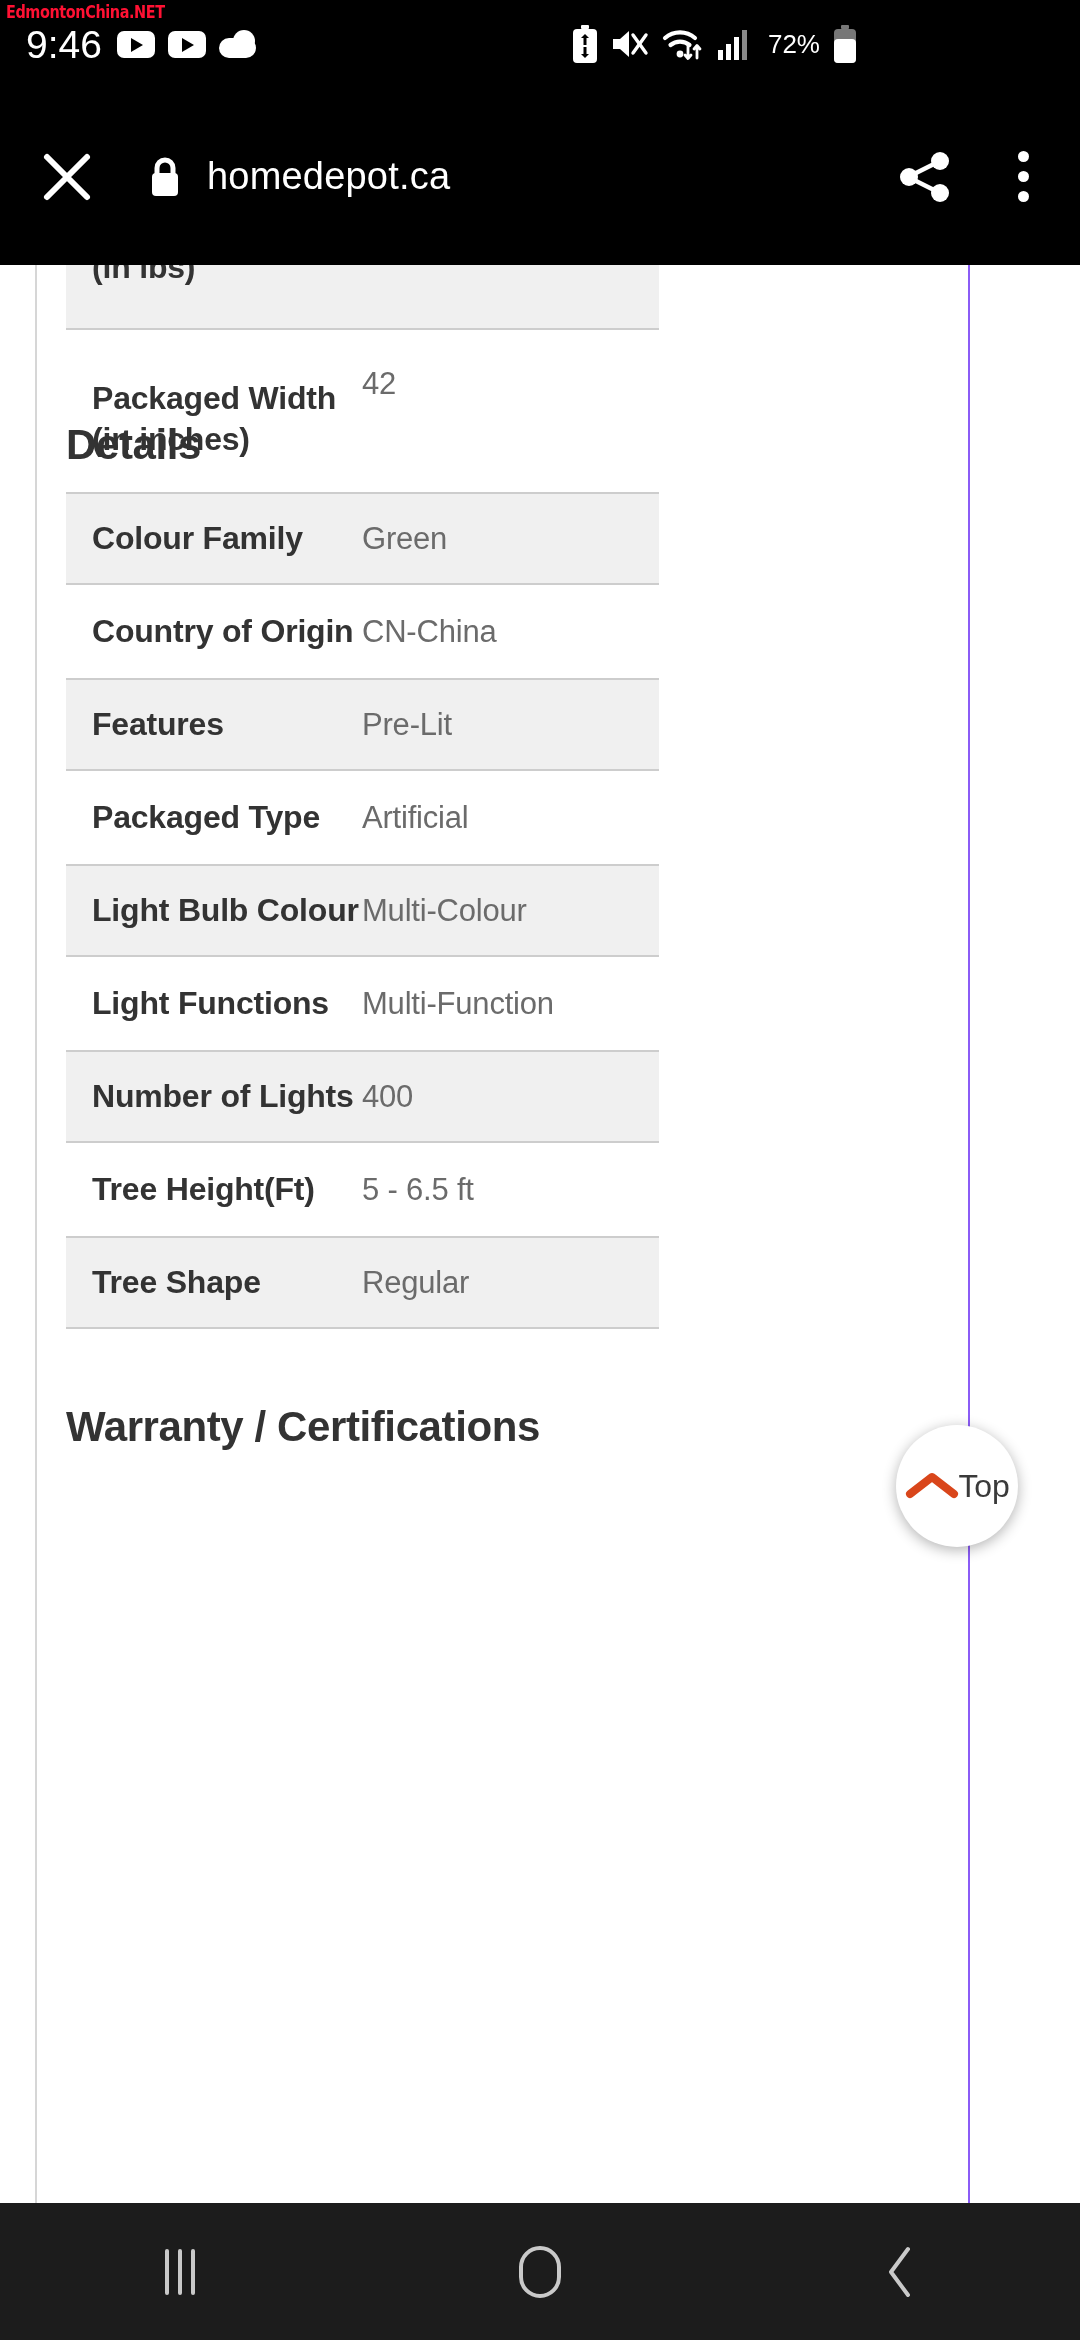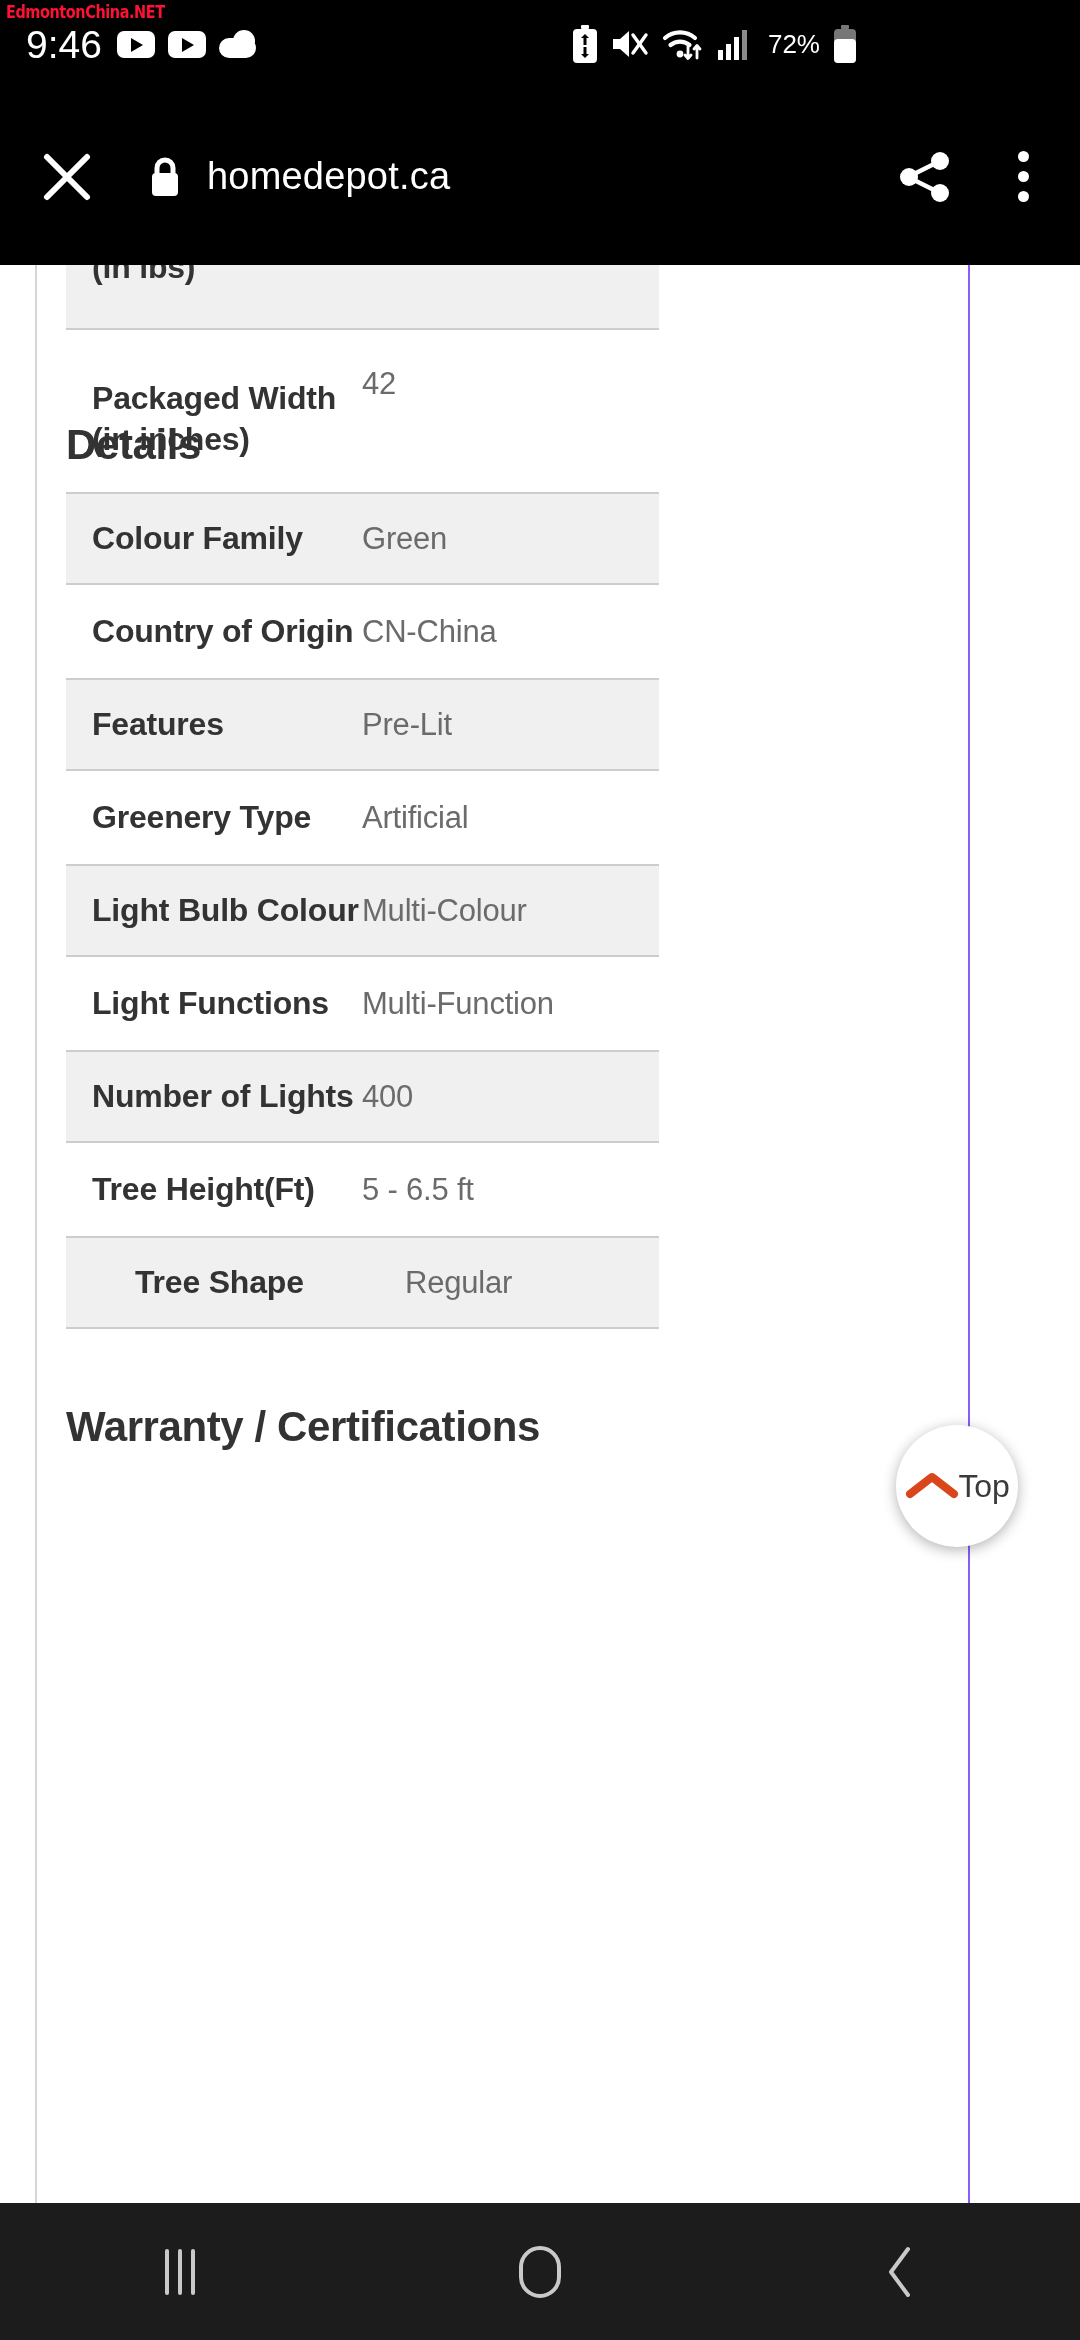--- a/index.html
+++ b/index.html
@@ -420,40 +420,40 @@
       </div>
       <div class="spec-row plain" style="height:93px;">
         <div class="spec-label">Country of Origin</div>
         <div class="spec-value">CN-China</div>
       </div>
       <div class="spec-row shade" style="height:93px;">
         <div class="spec-label">Features</div>
         <div class="spec-value">Pre-Lit</div>
       </div>
       <div class="spec-row plain" style="height:93px;">
-        <div class="spec-label">Greenery Type</div>
+        <div class="spec-label">Packaged Type</div>
         <div class="spec-value">Artificial</div>
       </div>
       <div class="spec-row shade" style="height:93px;">
         <div class="spec-label">Light Bulb Colour</div>
         <div class="spec-value">Multi-Colour</div>
       </div>
       <div class="spec-row plain" style="height:93px;">
         <div class="spec-label">Light Functions</div>
         <div class="spec-value">Multi-Function</div>
       </div>
       <div class="spec-row shade" style="height:93px;">
         <div class="spec-label">Number of Lights</div>
         <div class="spec-value">400</div>
       </div>
       <div class="spec-row plain" style="height:93px;">
         <div class="spec-label">Tree Height(Ft)</div>
         <div class="spec-value">5 - 6.5 ft</div>
       </div>
-      <div class="spec-row shade" style="height:93px;padding-left:43px;">
+      <div class="spec-row shade" style="height:93px;">
         <div class="spec-label">Tree Shape</div>
         <div class="spec-value">Regular</div>
       </div>
     </div>
 
     <div class="section-heading" style="top:1138px;">Warranty / Certifications</div>
 
   </div>
 </div>
 

